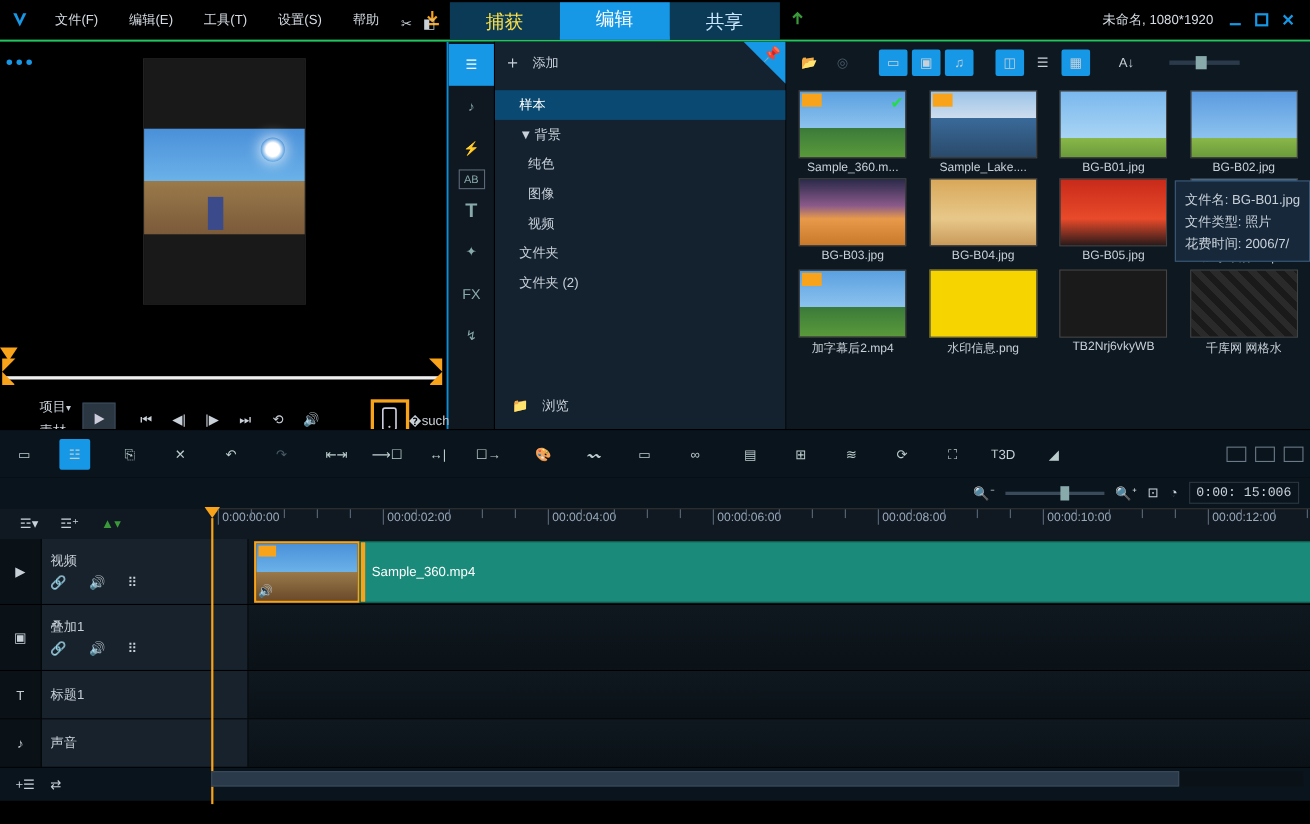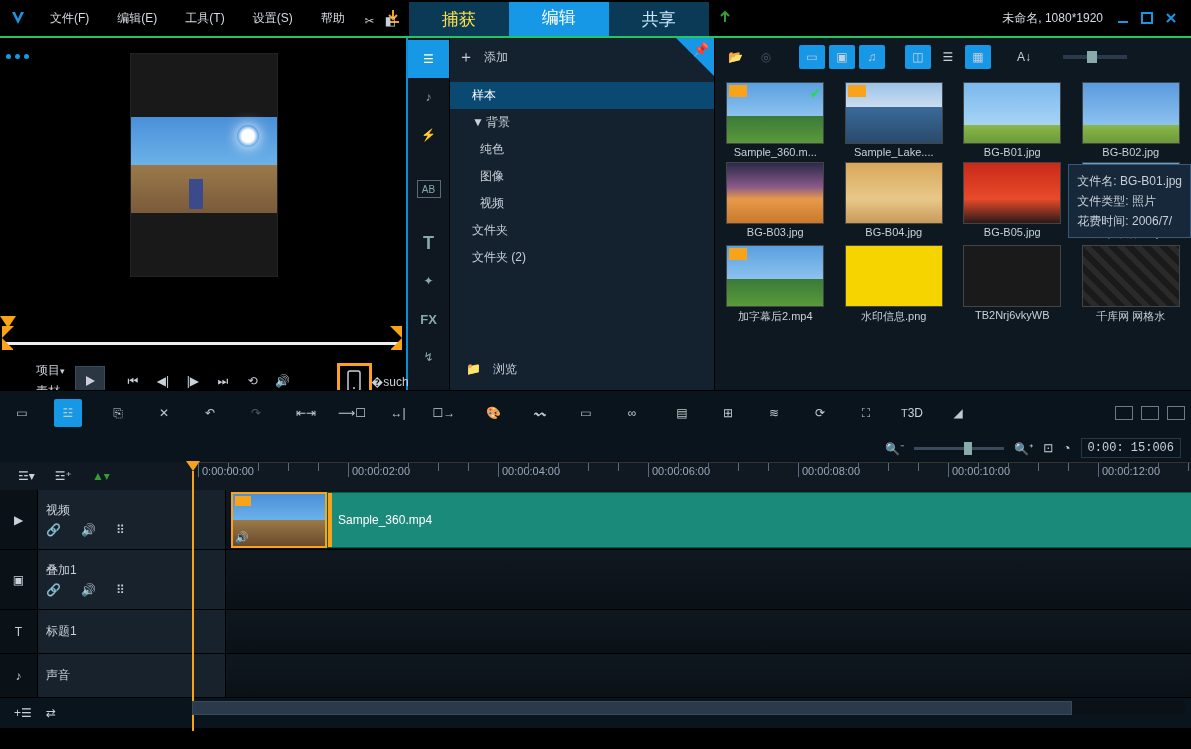--- a/index.html
+++ b/index.html
@@ -253,24 +253,24 @@
           </span>
       </div>
     </div>
   </div>
 
   <div class="lib-pane" style="position:relative">
     <div class="lib-icons">
       <div class="lib-ico on">☰</div>
       <div class="lib-ico">♪</div>
       <div class="lib-ico">⚡</div>
-      <div class="lib-ico" style="border:1px solid #5a6a7a;width:24px;height:18px;margin:26px auto;font-size:10px">AB</div>
+      <div class="lib-ico" style="border:1px solid #5a6a7a;width:24px;height:18px;margin:0 auto;font-size:10px">AB</div>
       <div class="lib-ico" style="font-size:18px;font-weight:bold">T</div>
       <div class="lib-ico">✦</div>
-      <div class="lib-ico" style="font-size:13px;font-weight:bold">FX</div>
+      <div class="lib-ico" style="font-size:13px;font-weight:normal">FX</div>
       <div class="lib-ico">↯</div>
     </div>
     <div class="lib-mid">
       <div class="add-row">
         <span style="font-size:16px">＋</span>
         <span>添加</span>
         <div class="add-star"></div>
       </div>
       <div class="tree" id="tree">
           <div class="tree-item lv1 sel">样本</div>

